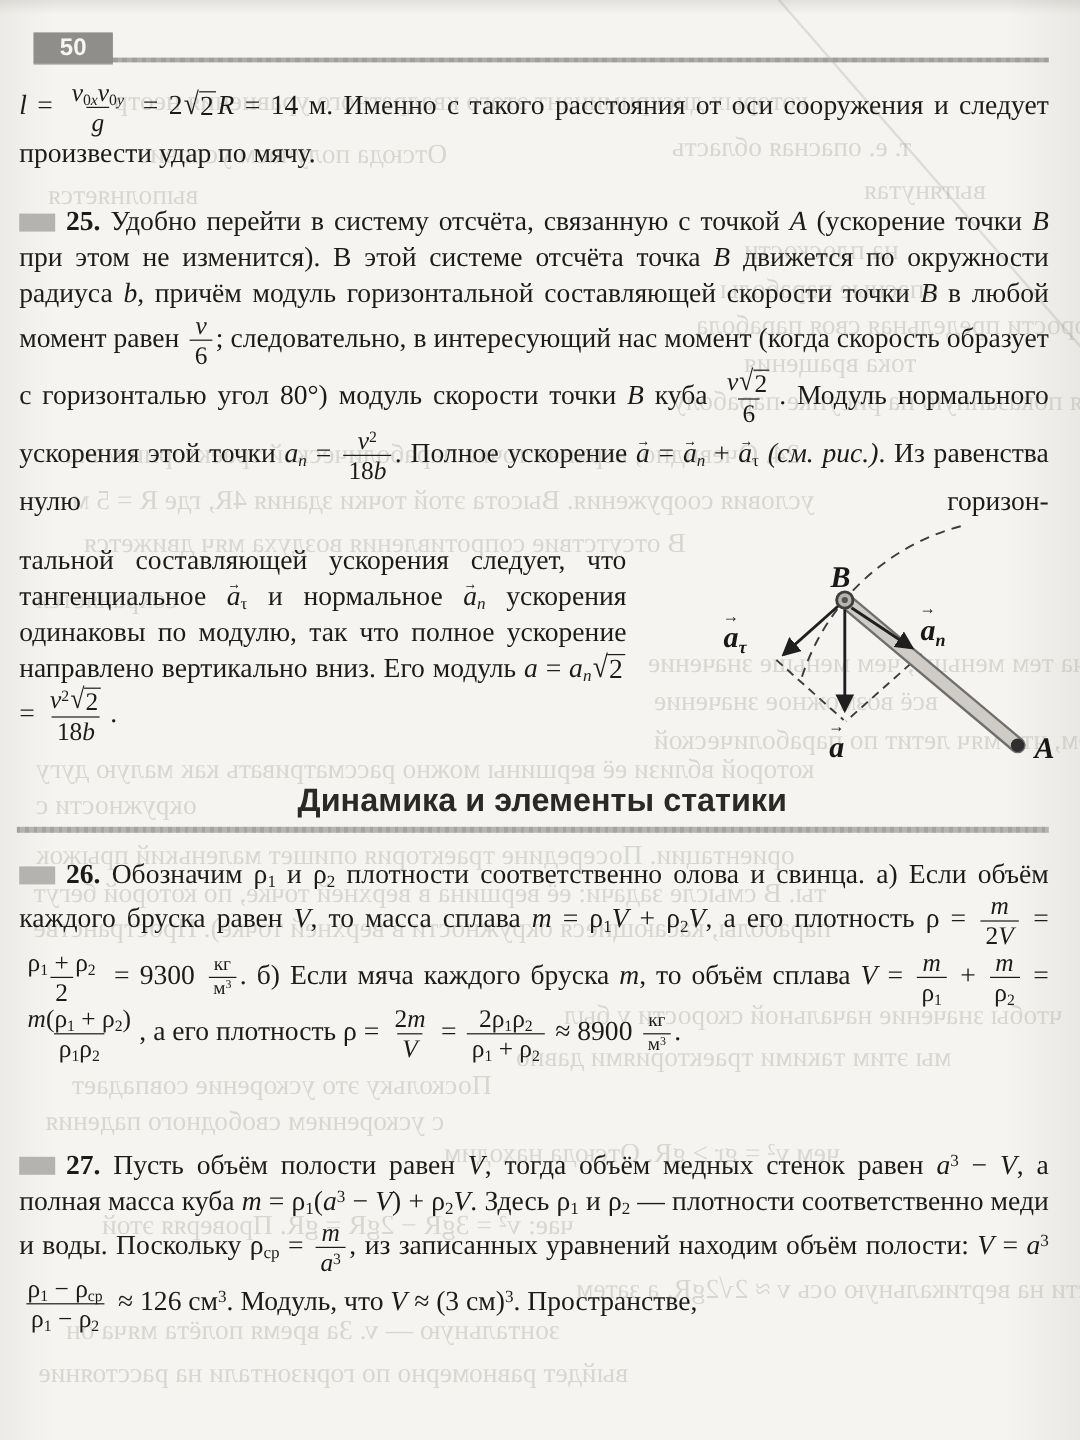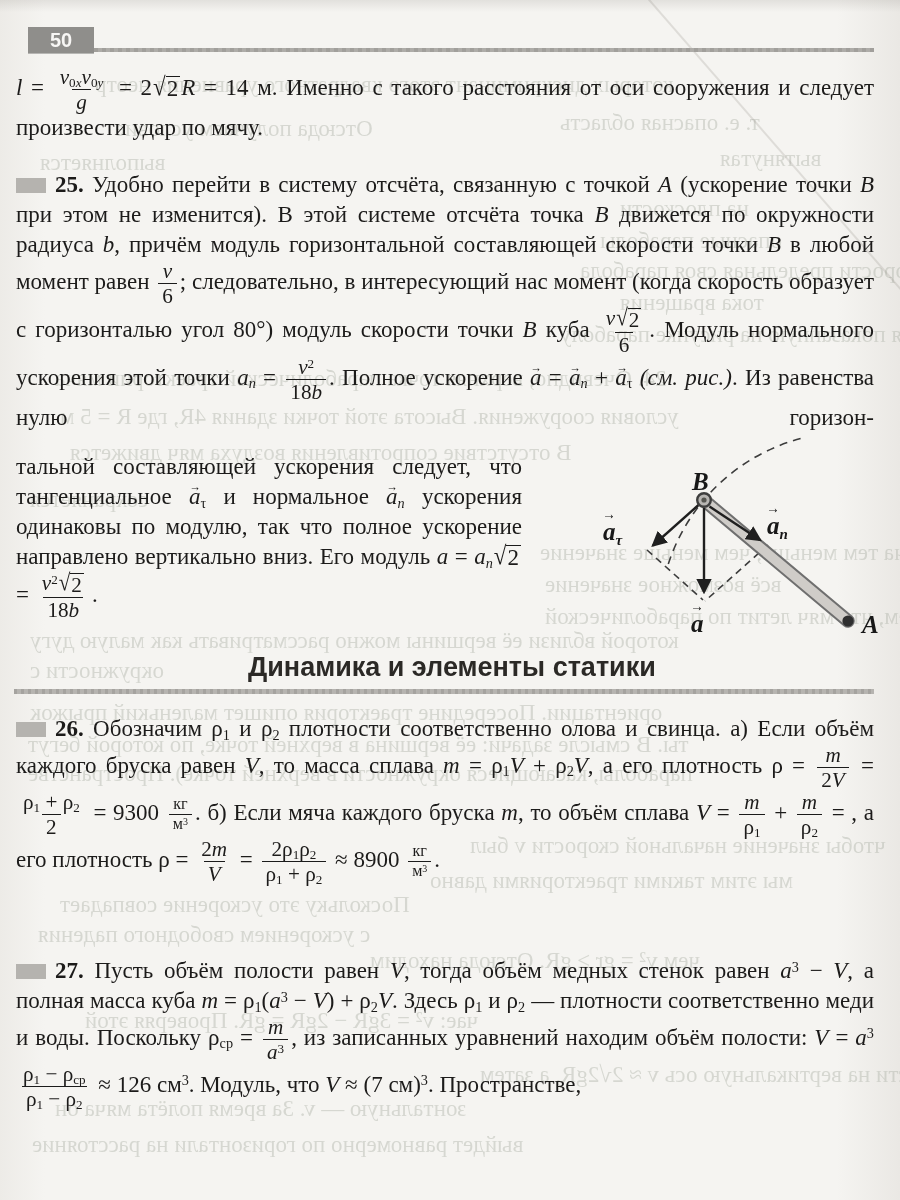--- a/index.html
+++ b/index.html
@@ -177,32 +177,35 @@
         <span class="den"><span>2</span></span>
       </span><span> = 9300 </span><span class="frac sm">
         <span class="num"><span>кг</span></span>
         <span class="den"><span>м</span><sup><span>3</span></sup></span>
       </span><span>. б) Если мяча каждого бруска </span><i>m</i><span>, то объём сплава </span><i>V</i><span> = </span><span class="frac">
         <span class="num"><i>m</i></span>
         <span class="den"><span>ρ</span><sub><span>1</span></sub></span>
       </span><span> + </span><span class="frac">
         <span class="num"><i>m</i></span>
         <span class="den"><span>ρ</span><sub><span>2</span></sub></span>
-      </span><span> = </span><span>, а его плотность ρ = </span><span class="frac">
+      </span><span> = </span><span class="frac">
+        <span class="num"><i>m</i><span>(ρ</span><sub><span>1</span></sub><span> + ρ</span><sub><span>2</span></sub><span>)</span></span>
+        <span class="den"><span>ρ</span><sub><span>1</span></sub><span>ρ</span><sub><span>2</span></sub></span>
+      </span><span>, а его плотность ρ = </span><span class="frac">
         <span class="num"><span>2</span><i>m</i></span>
         <span class="den"><i>V</i></span>
       </span><span> = </span><span class="frac">
         <span class="num"><span>2ρ</span><sub><span>1</span></sub><span>ρ</span><sub><span>2</span></sub></span>
         <span class="den"><span>ρ</span><sub><span>1</span></sub><span> + ρ</span><sub><span>2</span></sub></span>
       </span><span> ≈ 8900 </span><span class="frac sm">
         <span class="num"><span>кг</span></span>
         <span class="den"><span>м</span><sup><span>3</span></sup></span>
       </span><span>.</span></div>
 
   <div class="para" style="top:956px;"><span class="pmark"></span><b>27.</b><span> Пусть объём полости равен </span><i>V</i><span>, тогда объём медных стенок равен </span><i>a</i><sup><span>3</span></sup><span> − </span><i>V</i><span>, а полная масса куба </span><i>m</i><span> = ρ</span><sub><span>1</span></sub><span>(</span><i>a</i><sup><span>3</span></sup><span> − </span><i>V</i><span>) + ρ</span><sub><span>2</span></sub><i>V</i><span>. Здесь ρ</span><sub><span>1</span></sub><span> и ρ</span><sub><span>2</span></sub><span> — плотности соответственно меди и воды. Поскольку </span><span>ρ</span><sub><span>ср</span></sub><span> = </span><span class="frac">
         <span class="num"><i>m</i></span>
         <span class="den"><i>a</i><sup><span>3</span></sup></span>
       </span><span>, из записанных уравнений находим объём полости: </span><i>V</i><span> = </span><i>a</i><sup><span>3</span></sup><span class="frac">
         <span class="num"><span>ρ</span><sub><span>1</span></sub><span> − ρ</span><sub><span>ср</span></sub></span>
         <span class="den"><span>ρ</span><sub><span>1</span></sub><span> − ρ</span><sub><span>2</span></sub></span>
-      </span><span> ≈ 126 см</span><sup><span>3</span></sup><span>. Модуль, что </span><i>V</i><span> ≈ (7 см)</span><sup><span>3</span></sup><span>. Пространстве,</span></div>
+      </span><span> ≈ 126 см</span><sup><span>3</span></sup><span>. Модуль, что </span><i>V</i><span> ≈ (3 см)</span><sup><span>3</span></sup><span>. Пространстве,</span></div>
 
 </div>
 
 </body></html>

